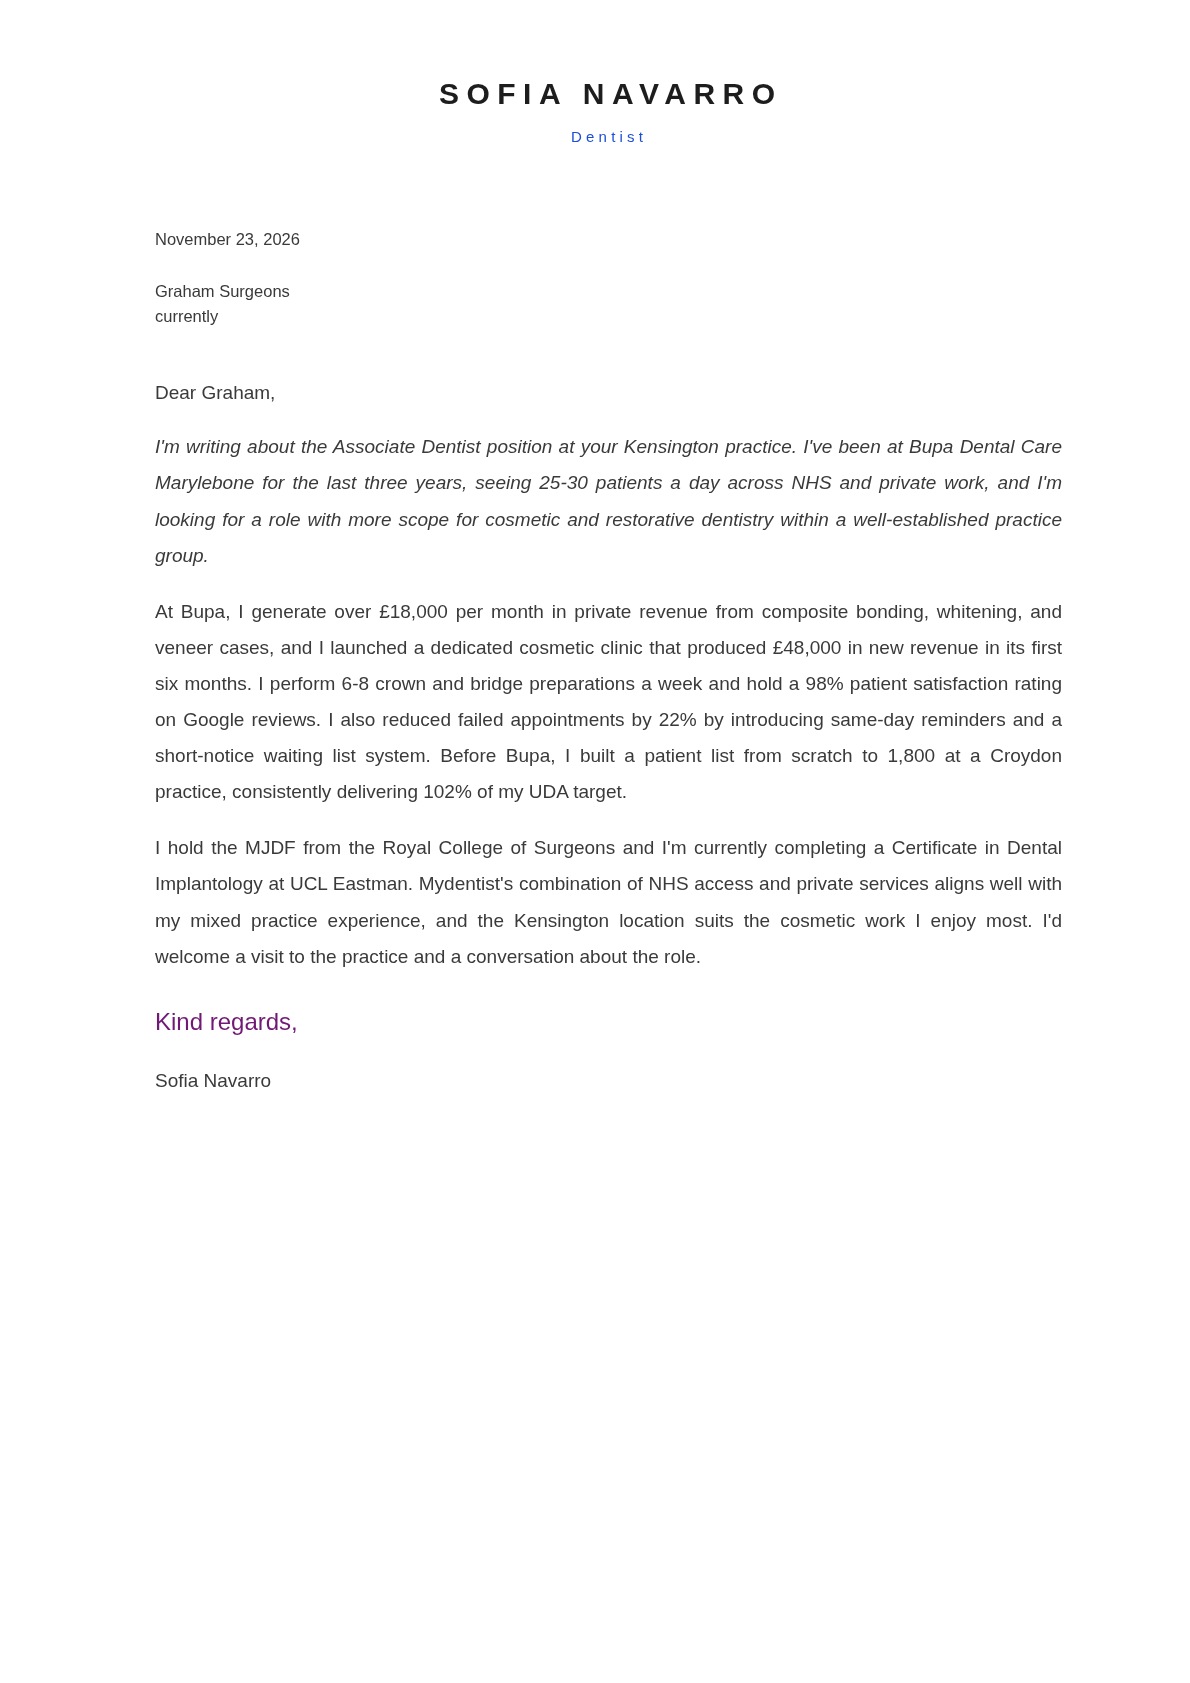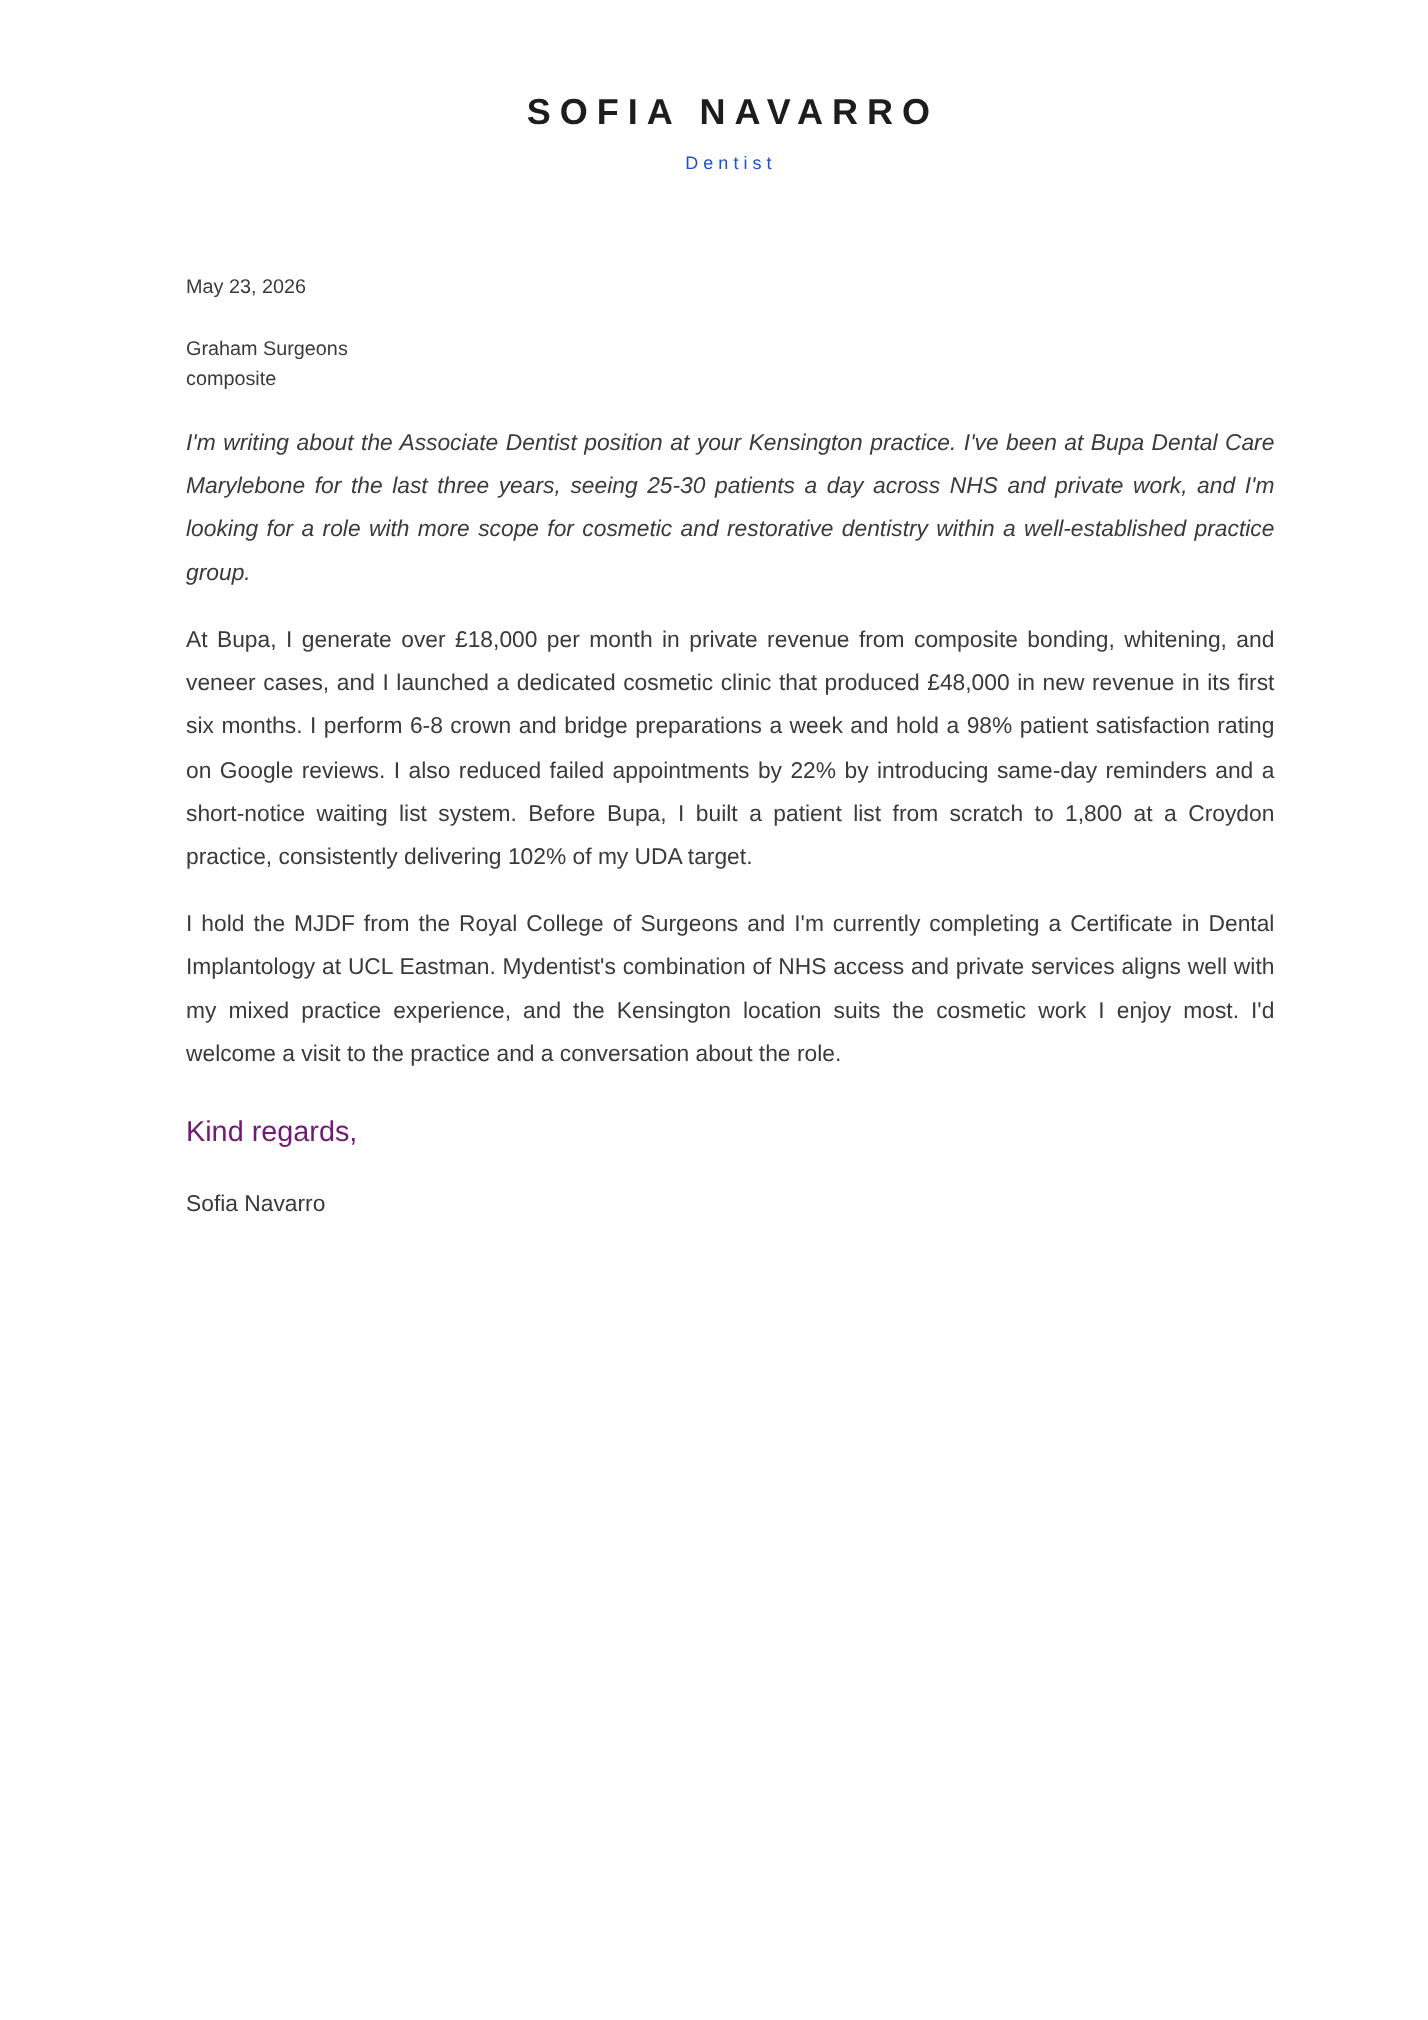--- a/index.html
+++ b/index.html
@@ -119,27 +119,28 @@
 
 <div class="page">
 
   <div class="header">
     <div class="name">SOFIA NAVARRO</div>
     <div class="job-title">Dentist</div>
   </div>
 
   <div class="content">
 
-    <div class="date">May 23, 2026</div>
+    <div class="date">November 23, 2026</div>
 
     <div class="recipient">
       <span class="recipient-name">Graham Surgeons</span>
-      <span class="recipient-company">composite</span>
+      <span class="recipient-company">currently</span>
     </div>
 
+    <div class="salutation">Dear Graham,</div>
 
     <p class="para">I'm writing about the Associate Dentist position at your Kensington practice. I've been at Bupa Dental Care Marylebone for the last three years, seeing 25-30 patients a day across NHS and private work, and I'm looking for a role with more scope for cosmetic and restorative dentistry within a well-established practice group.</p>
 
     <p class="para">At Bupa, I generate over £18,000 per month in private revenue from composite bonding, whitening, and veneer cases, and I launched a dedicated cosmetic clinic that produced £48,000 in new revenue in its first six months. I perform 6-8 crown and bridge preparations a week and hold a 98% patient satisfaction rating on Google reviews. I also reduced failed appointments by 22% by introducing same-day reminders and a short-notice waiting list system. Before Bupa, I built a patient list from scratch to 1,800 at a Croydon practice, consistently delivering 102% of my UDA target.</p>
 
     <p class="para">I hold the MJDF from the Royal College of Surgeons and I'm currently completing a Certificate in Dental Implantology at UCL Eastman. Mydentist's combination of NHS access and private services aligns well with my mixed practice experience, and the Kensington location suits the cosmetic work I enjoy most. I'd welcome a visit to the practice and a conversation about the role.</p>
 
     <div class="closing">Kind regards,</div>
 
     <div class="signature">Sofia Navarro</div>

